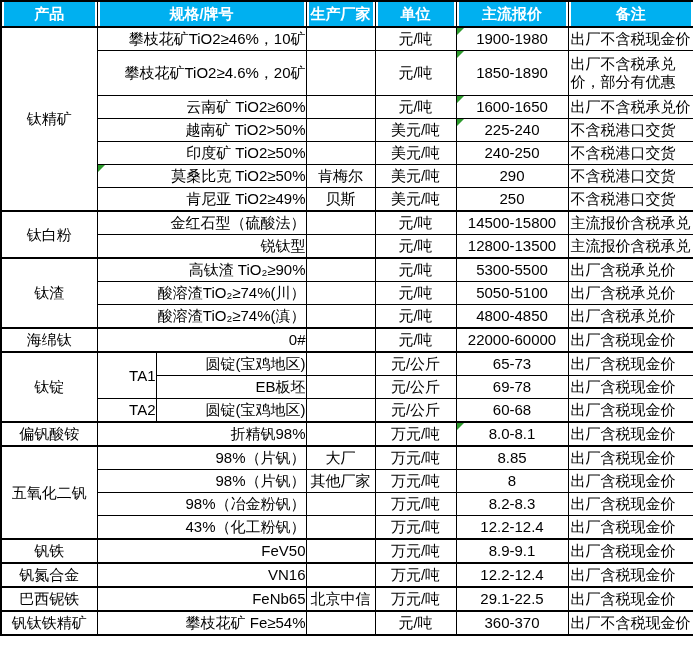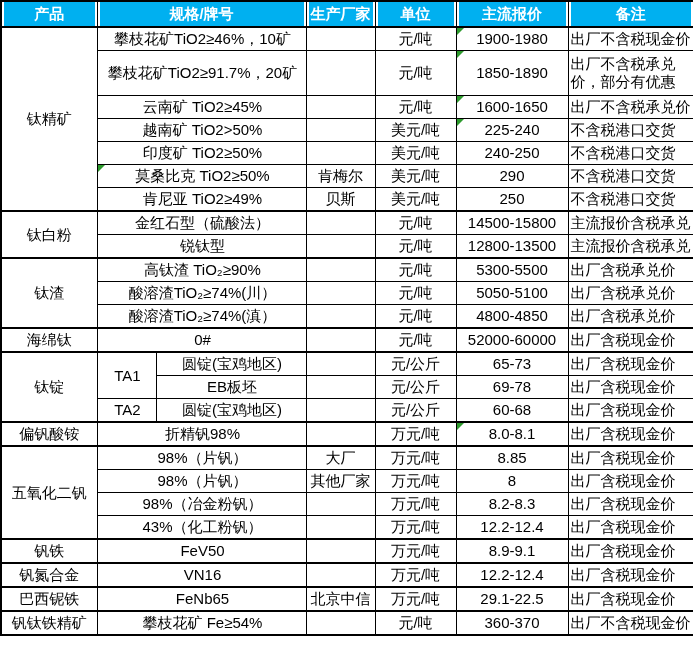--- a/index.html
+++ b/index.html
@@ -31,21 +31,21 @@
     font-weight:bold;
     height:24px;
     font-size:15px;
     text-align:center;
     box-shadow:inset 2px 0 0 #fff, inset -2px 0 0 #fff;
     border-bottom:2px solid var(--grid);
   }
   tr.tall td{height:44px;}
   tr.sep td{border-top-width:2px;}
   td.c-product, td.c-producer, td.c-unit, td.c-price{text-align:center;}
-  td.c-grade, td.c-spec{text-align:center;padding-left:2px;}
+  td.c-grade, td.c-spec{text-align:right;padding-left:2px;}
   td.c-remark{text-align:left;padding-left:2px;white-space:normal;}
   .flag{
     position:absolute;top:0;left:0;width:0;height:0;
     border-top:7px solid var(--flag);
     border-right:7px solid transparent;
   }
   .cell-text{display:inline;}
 </style>
 </head>
 <body>
@@ -74,28 +74,28 @@
     <tbody id="tbl-body">
         <tr>
           <td rowspan="7" class="c-product"><span class="cell-text">钛精矿</span></td>
           <td colspan="2" class="c-spec"><span class="cell-text">攀枝花矿TiO2≥46%，10矿</span></td>
           <td class="c-producer"><span class="cell-text"></span></td>
           <td class="c-unit"><span class="cell-text">元/吨</span></td>
           <td class="c-price"><span class="flag"></span><span class="cell-text">1900-1980</span></td>
           <td class="c-remark"><span class="cell-text">出厂不含税现金价</span></td>
         </tr>
         <tr class="tall">
-          <td colspan="2" class="c-spec"><span class="cell-text">攀枝花矿TiO2≥91.7%，20矿</span></td>
+          <td colspan="2" class="c-spec"><span class="cell-text">攀枝花矿TiO2≥4.6%，20矿</span></td>
           <td class="c-producer"><span class="cell-text"></span></td>
           <td class="c-unit"><span class="cell-text">元/吨</span></td>
           <td class="c-price"><span class="flag"></span><span class="cell-text">1850-1890</span></td>
           <td class="c-remark"><span class="cell-text">出厂不含税承兑价，部分有优惠</span></td>
         </tr>
         <tr>
-          <td colspan="2" class="c-spec"><span class="cell-text">云南矿 TiO2≥45%</span></td>
+          <td colspan="2" class="c-spec"><span class="cell-text">云南矿 TiO2≥60%</span></td>
           <td class="c-producer"><span class="cell-text"></span></td>
           <td class="c-unit"><span class="cell-text">元/吨</span></td>
           <td class="c-price"><span class="flag"></span><span class="cell-text">1600-1650</span></td>
           <td class="c-remark"><span class="cell-text">出厂不含税承兑价</span></td>
         </tr>
         <tr>
           <td colspan="2" class="c-spec"><span class="cell-text">越南矿 TiO2&gt;50%</span></td>
           <td class="c-producer"><span class="cell-text"></span></td>
           <td class="c-unit"><span class="cell-text">美元/吨</span></td>
           <td class="c-price"><span class="flag"></span><span class="cell-text">225-240</span></td>
@@ -157,21 +157,21 @@
           <td class="c-producer"><span class="cell-text"></span></td>
           <td class="c-unit"><span class="cell-text">元/吨</span></td>
           <td class="c-price"><span class="cell-text">4800-4850</span></td>
           <td class="c-remark"><span class="cell-text">出厂含税承兑价</span></td>
         </tr>
         <tr class="sep">
           <td class="c-product"><span class="cell-text">海绵钛</span></td>
           <td colspan="2" class="c-spec"><span class="cell-text">0#</span></td>
           <td class="c-producer"><span class="cell-text"></span></td>
           <td class="c-unit"><span class="cell-text">元/吨</span></td>
-          <td class="c-price"><span class="cell-text">52000-60000</span></td>
+          <td class="c-price"><span class="cell-text">22000-60000</span></td>
           <td class="c-remark"><span class="cell-text">出厂含税现金价</span></td>
         </tr>
         <tr class="sep">
           <td rowspan="3" class="c-product"><span class="cell-text">钛锭</span></td>
           <td rowspan="2" class="c-grade"><span class="cell-text">TA1</span></td>
           <td class="c-spec"><span class="cell-text">圆锭(宝鸡地区)</span></td>
           <td class="c-producer"><span class="cell-text"></span></td>
           <td class="c-unit"><span class="cell-text">元/公斤</span></td>
           <td class="c-price"><span class="cell-text">65-73</span></td>
           <td class="c-remark"><span class="cell-text">出厂含税现金价</span></td>

